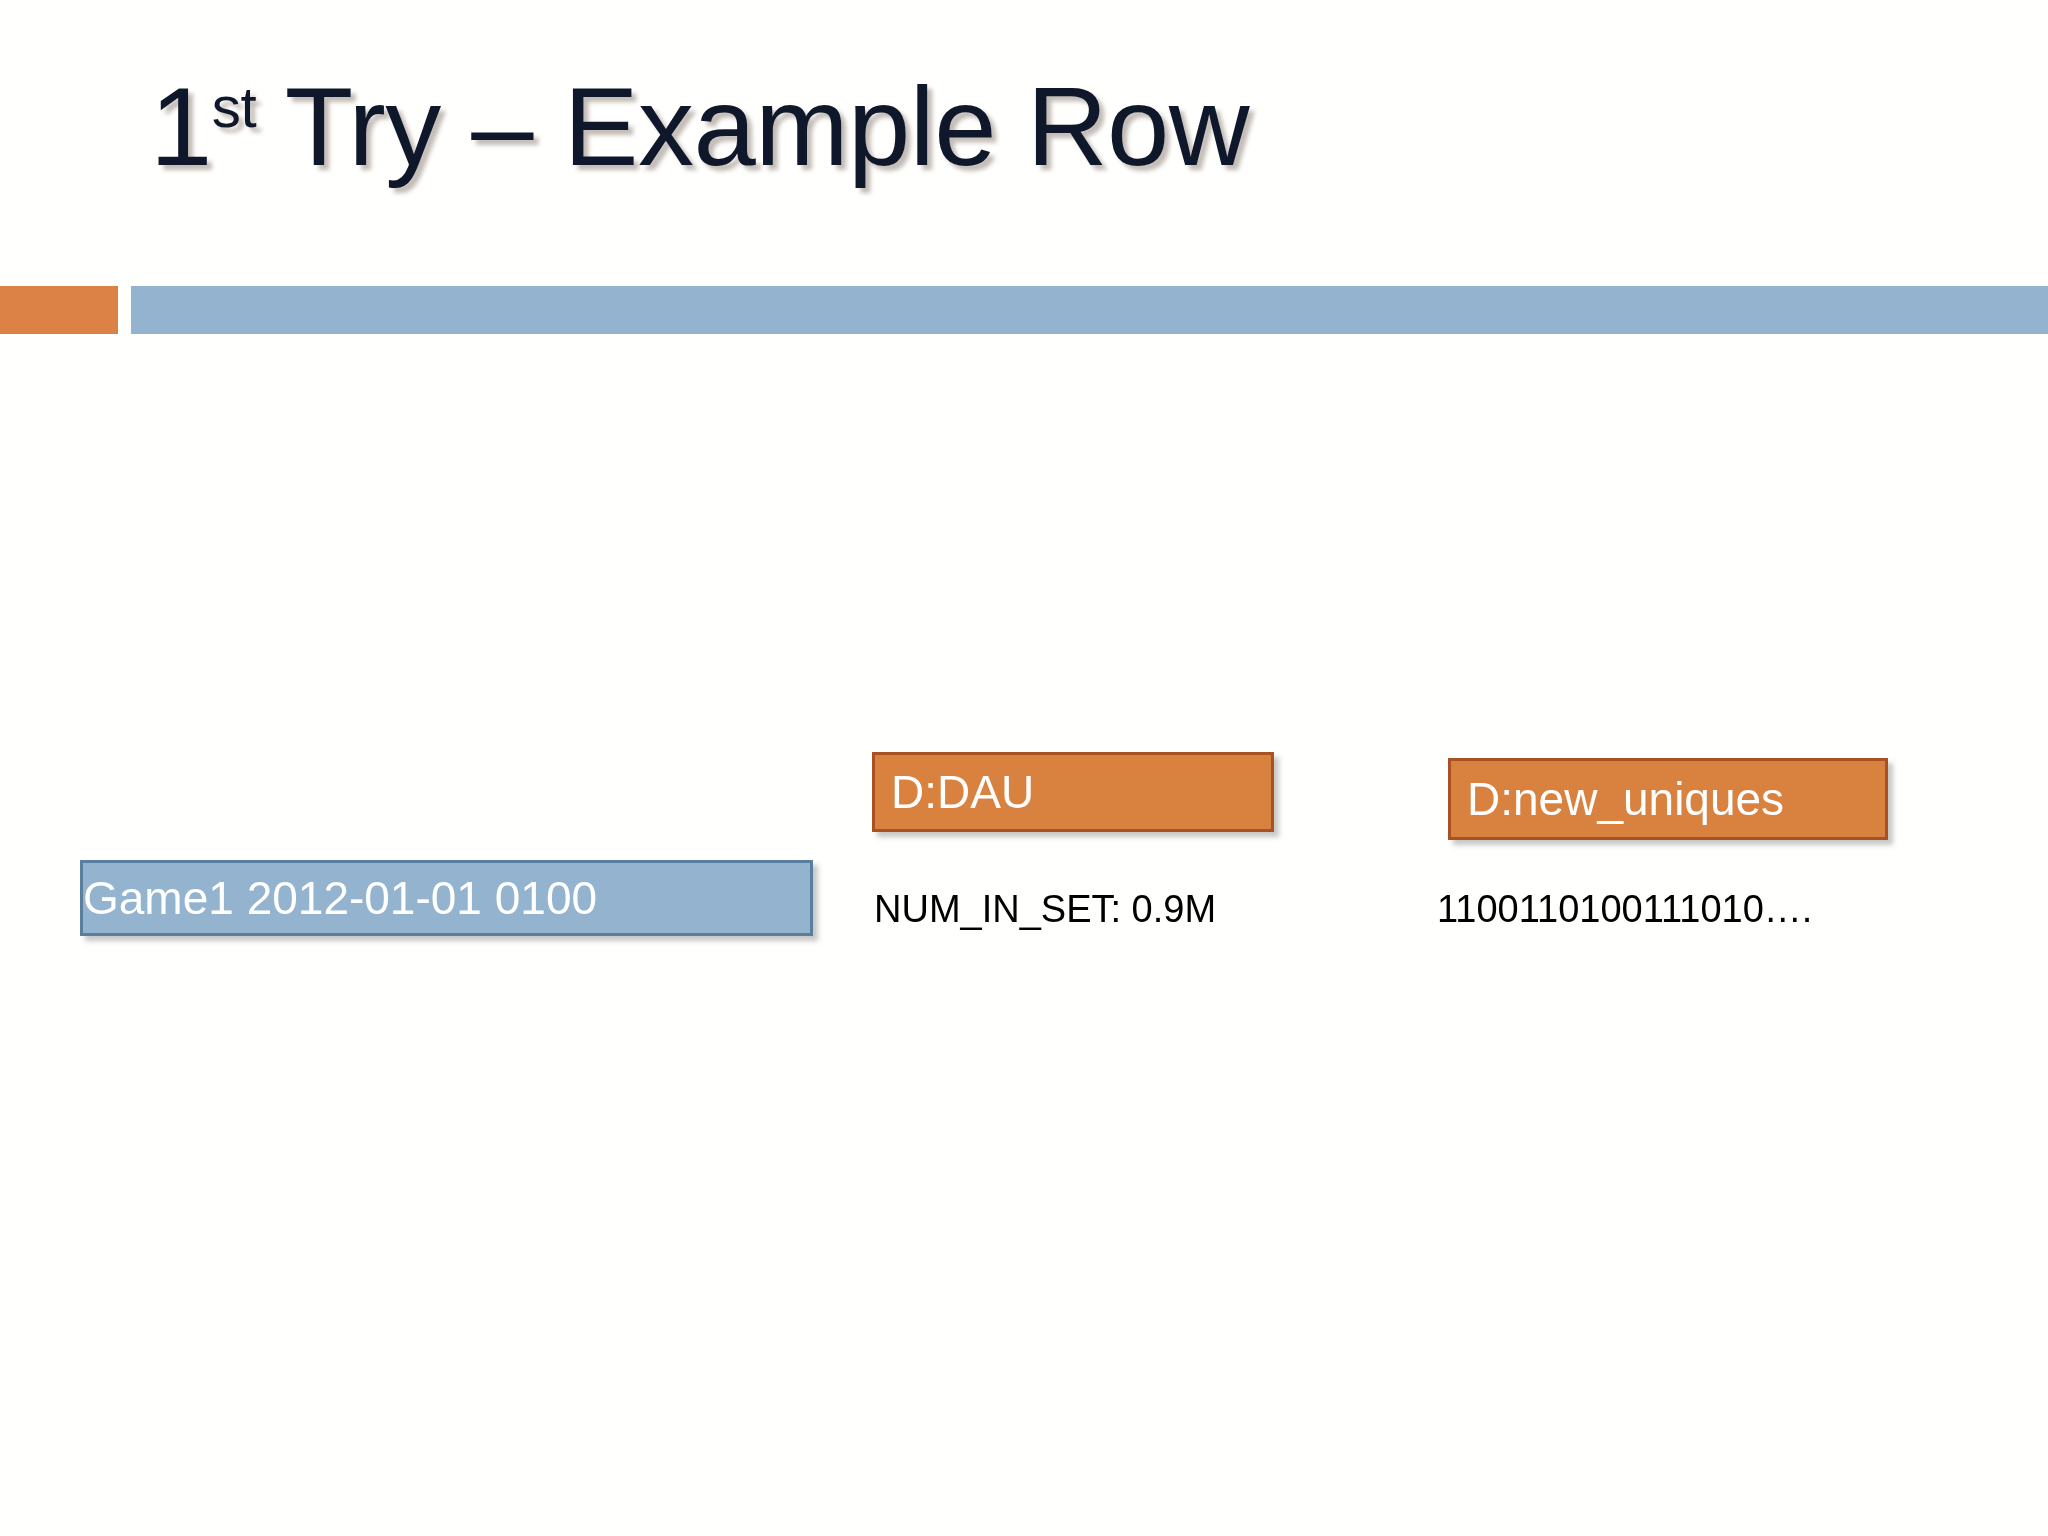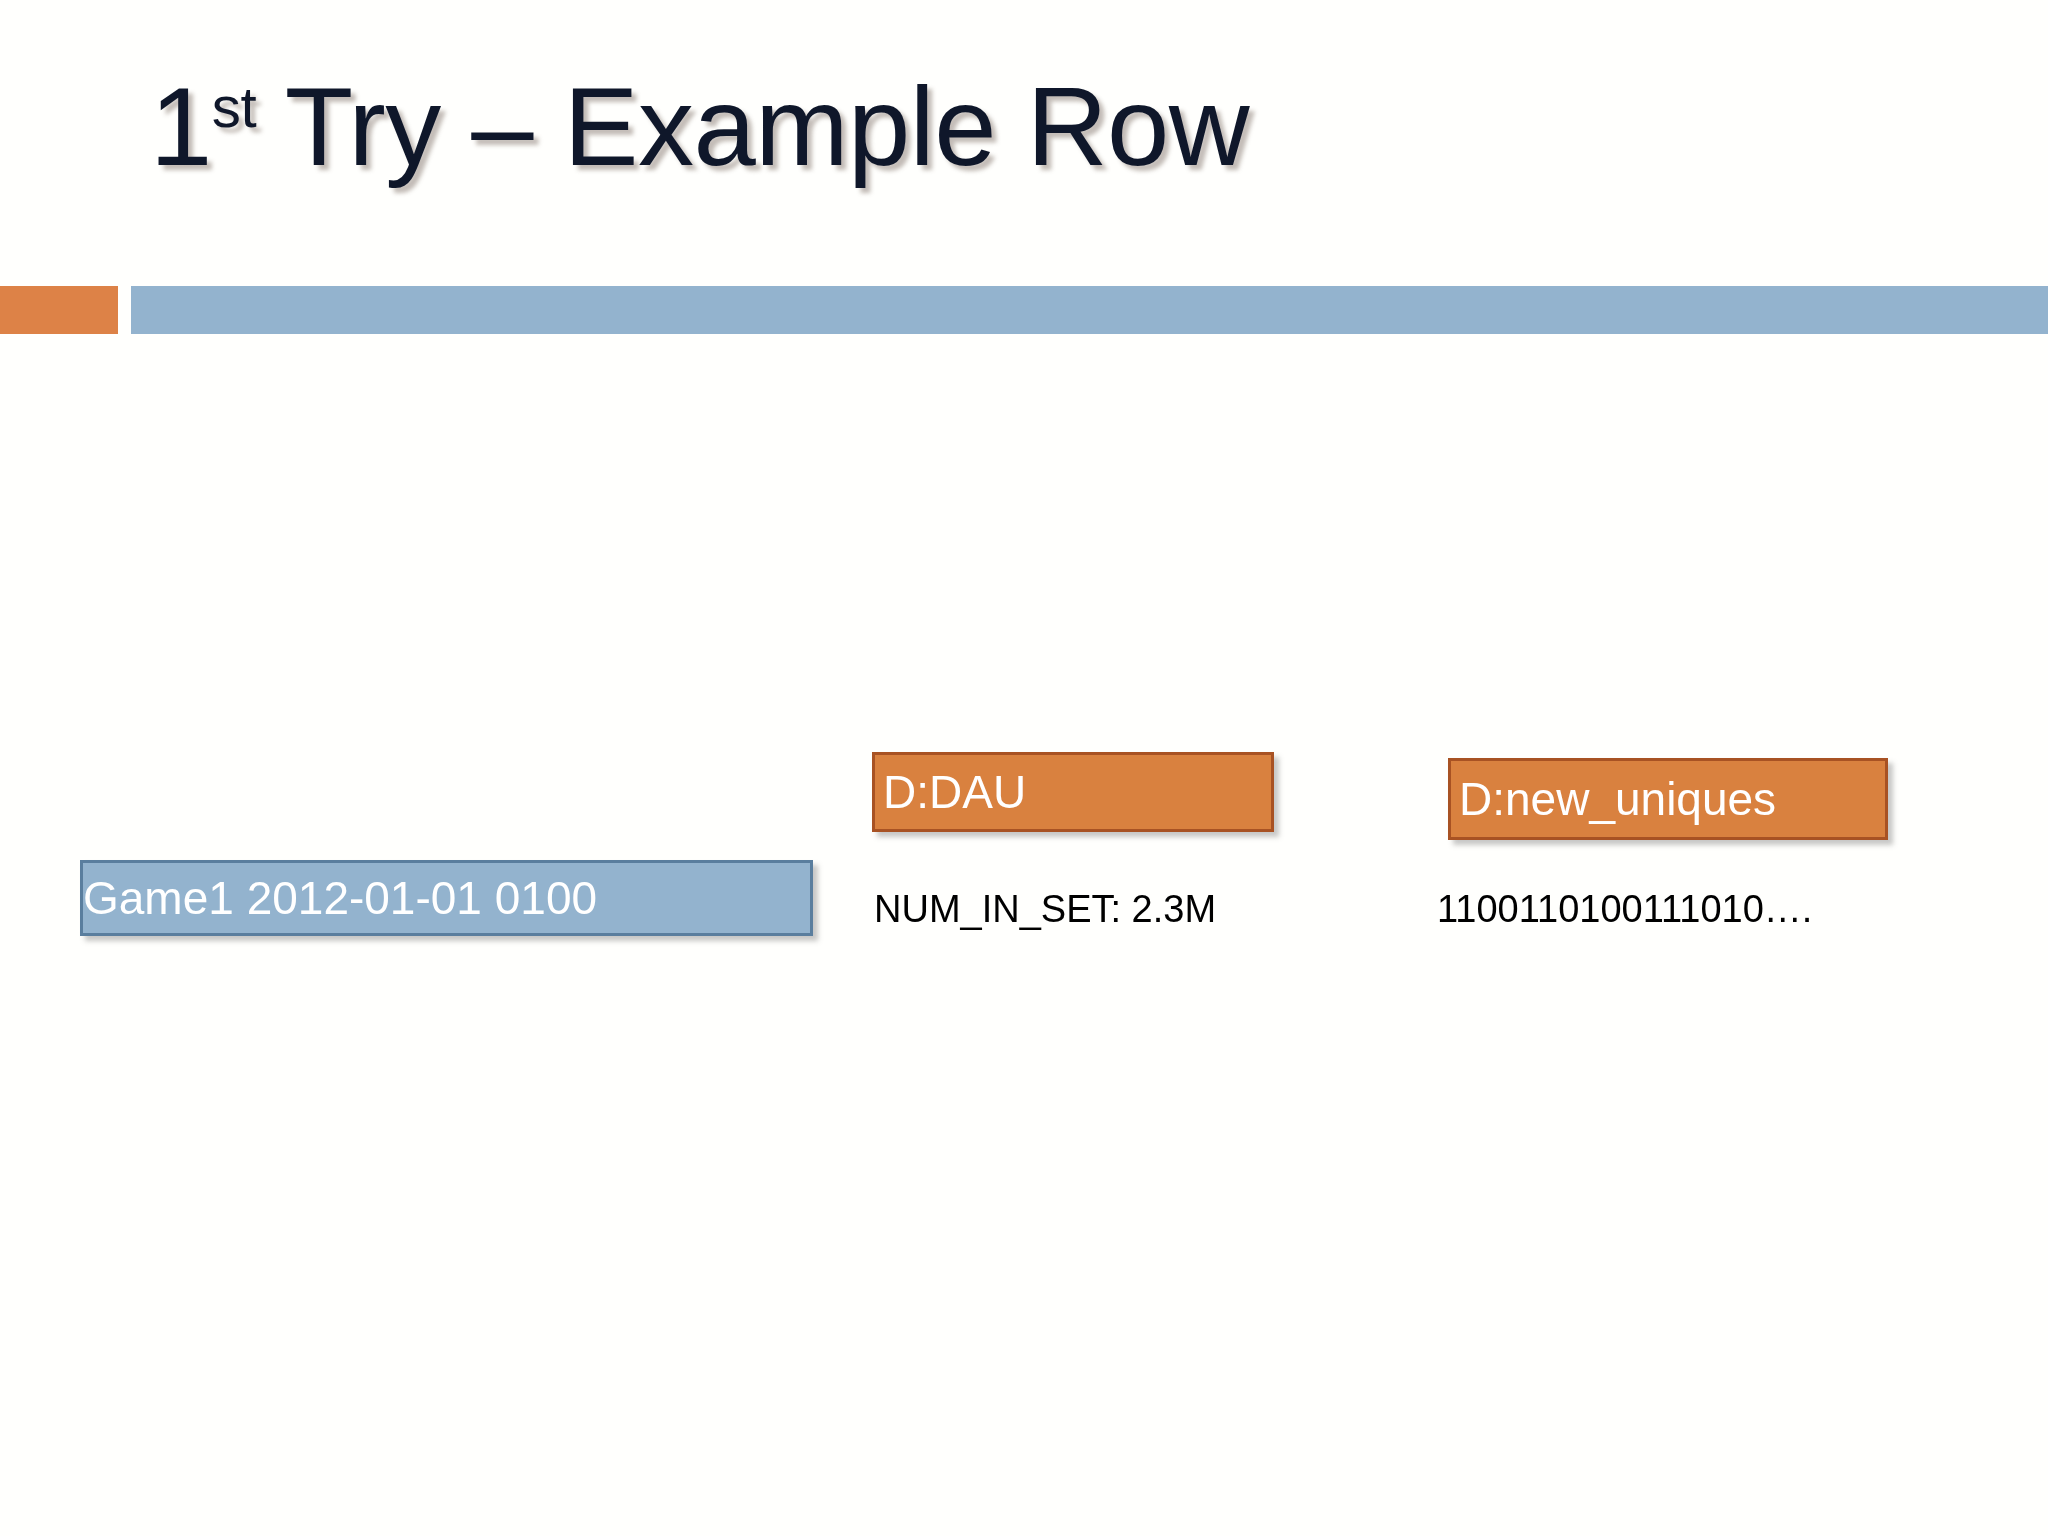--- a/index.html
+++ b/index.html
@@ -69,21 +69,21 @@
     color: #ffffff;
     font-size: 46px;
     font-weight: normal;
     white-space: nowrap;
     box-shadow: 5px 5px 5px rgba(130,130,130,0.45);
   }
 
   .box-orange {
     background: #D9813F;
     border: 3px solid #A85223;
-    padding-left: 8px;
+    padding-left: 16px;
   }
 
   .box-blue {
     background: #93B3CE;
     border: 3px solid #5A7E9E;
   }
 
   #box-game-row {
     left: 80px;
     top: 860px;
@@ -136,21 +136,21 @@
 </div>
 
 <div class="box box-blue" id="box-game-row">
   <span>Game1  2012-01-01 0100</span>
 </div>
 
 <div class="box box-orange" id="box-ddau">
   <span>D:DAU</span>
 </div>
 <div class="caption" id="caption-dau">
-  <span class="caption-line">NUM_IN_SET: 2.3M</span>
+  <span class="caption-line">NUM_IN_SET: 0.9M</span>
 </div>
 
 <div class="box box-orange" id="box-dnewuniques">
   <span>D:new_uniques</span>
 </div>
 <div class="caption" id="caption-newuniques">
   <span class="caption-line">1100110100111010….</span>
 </div>
 
 </body></html>

